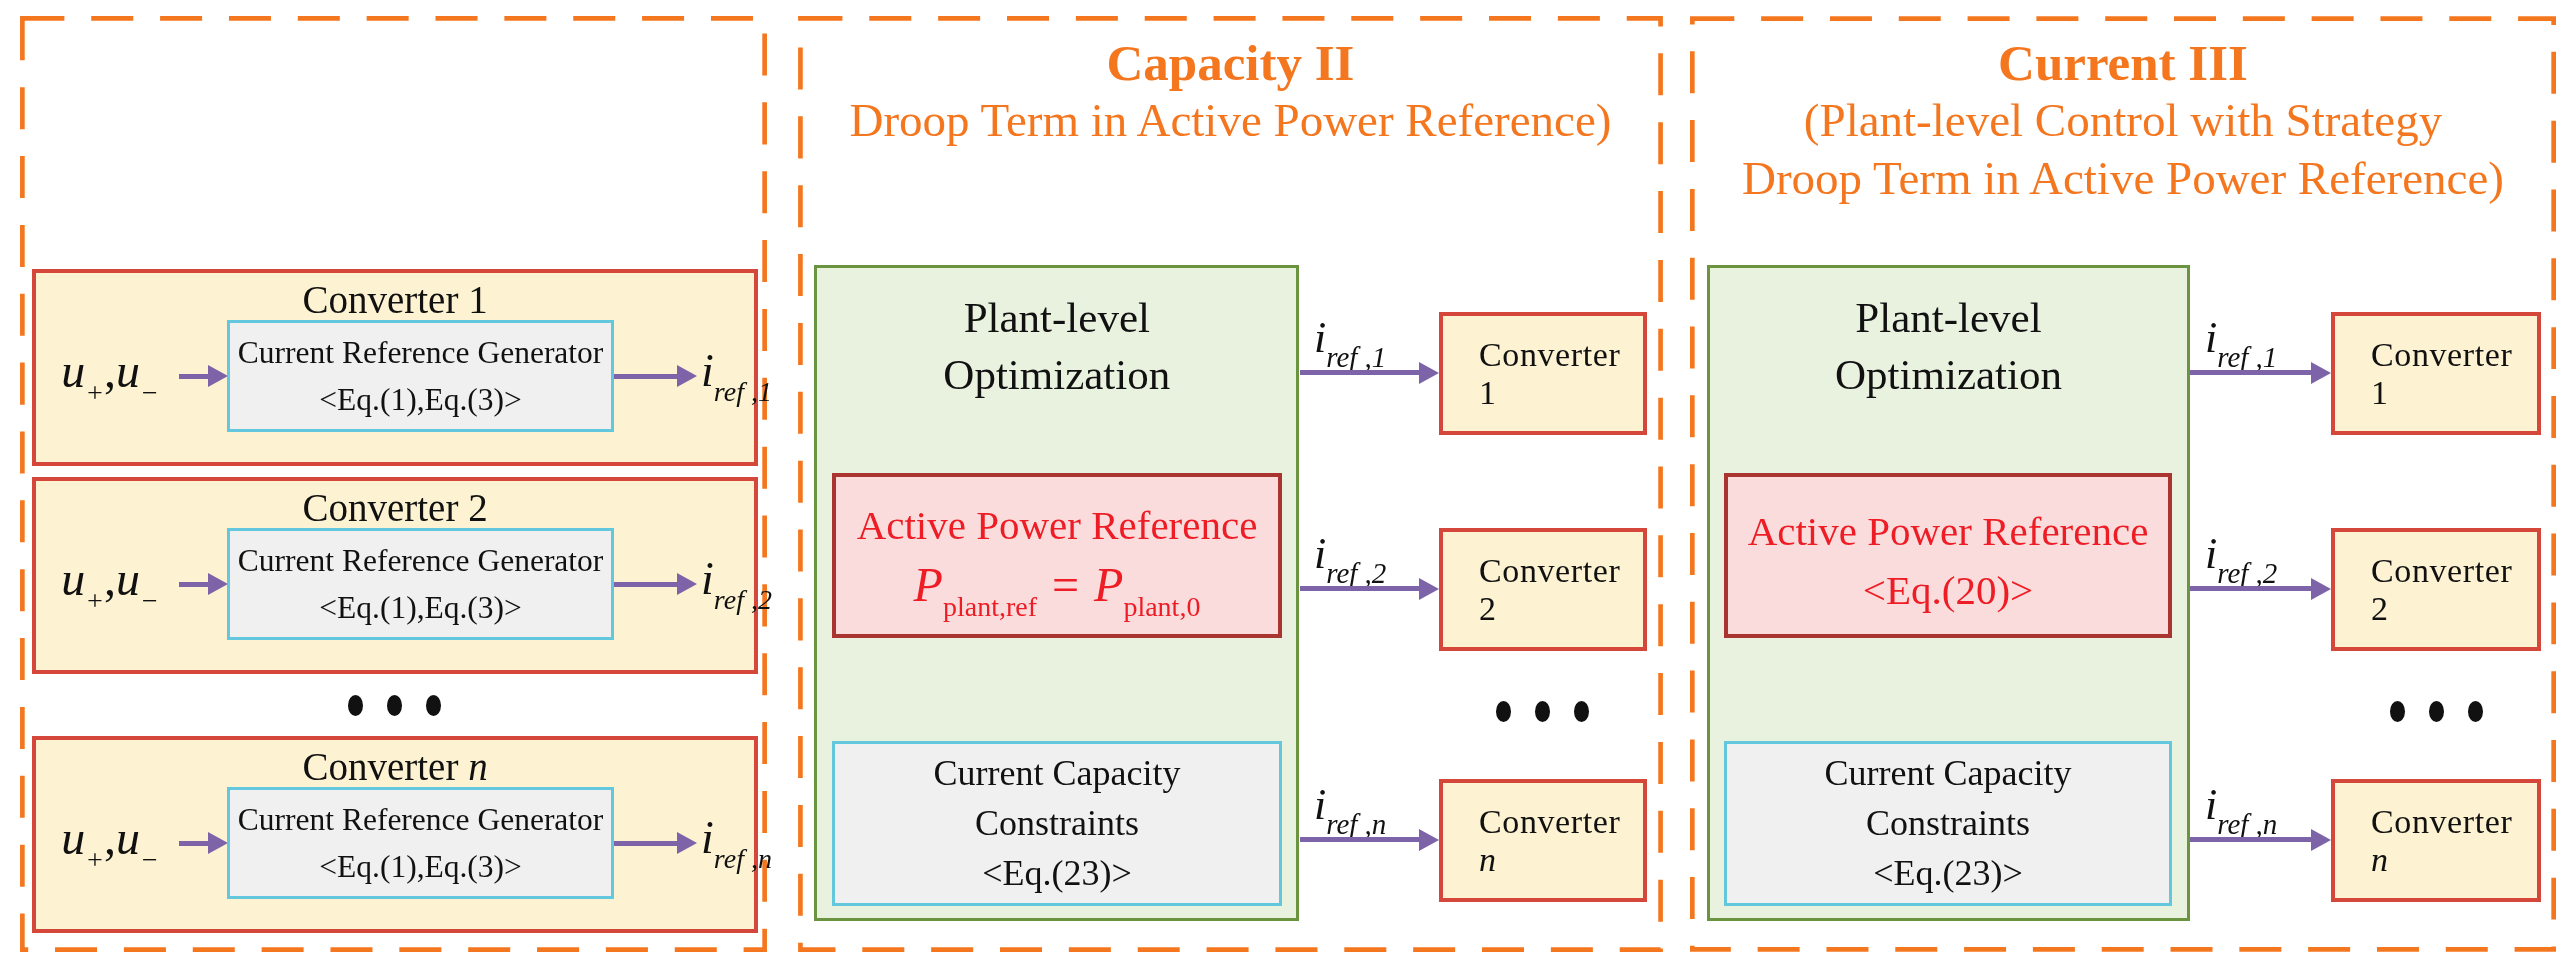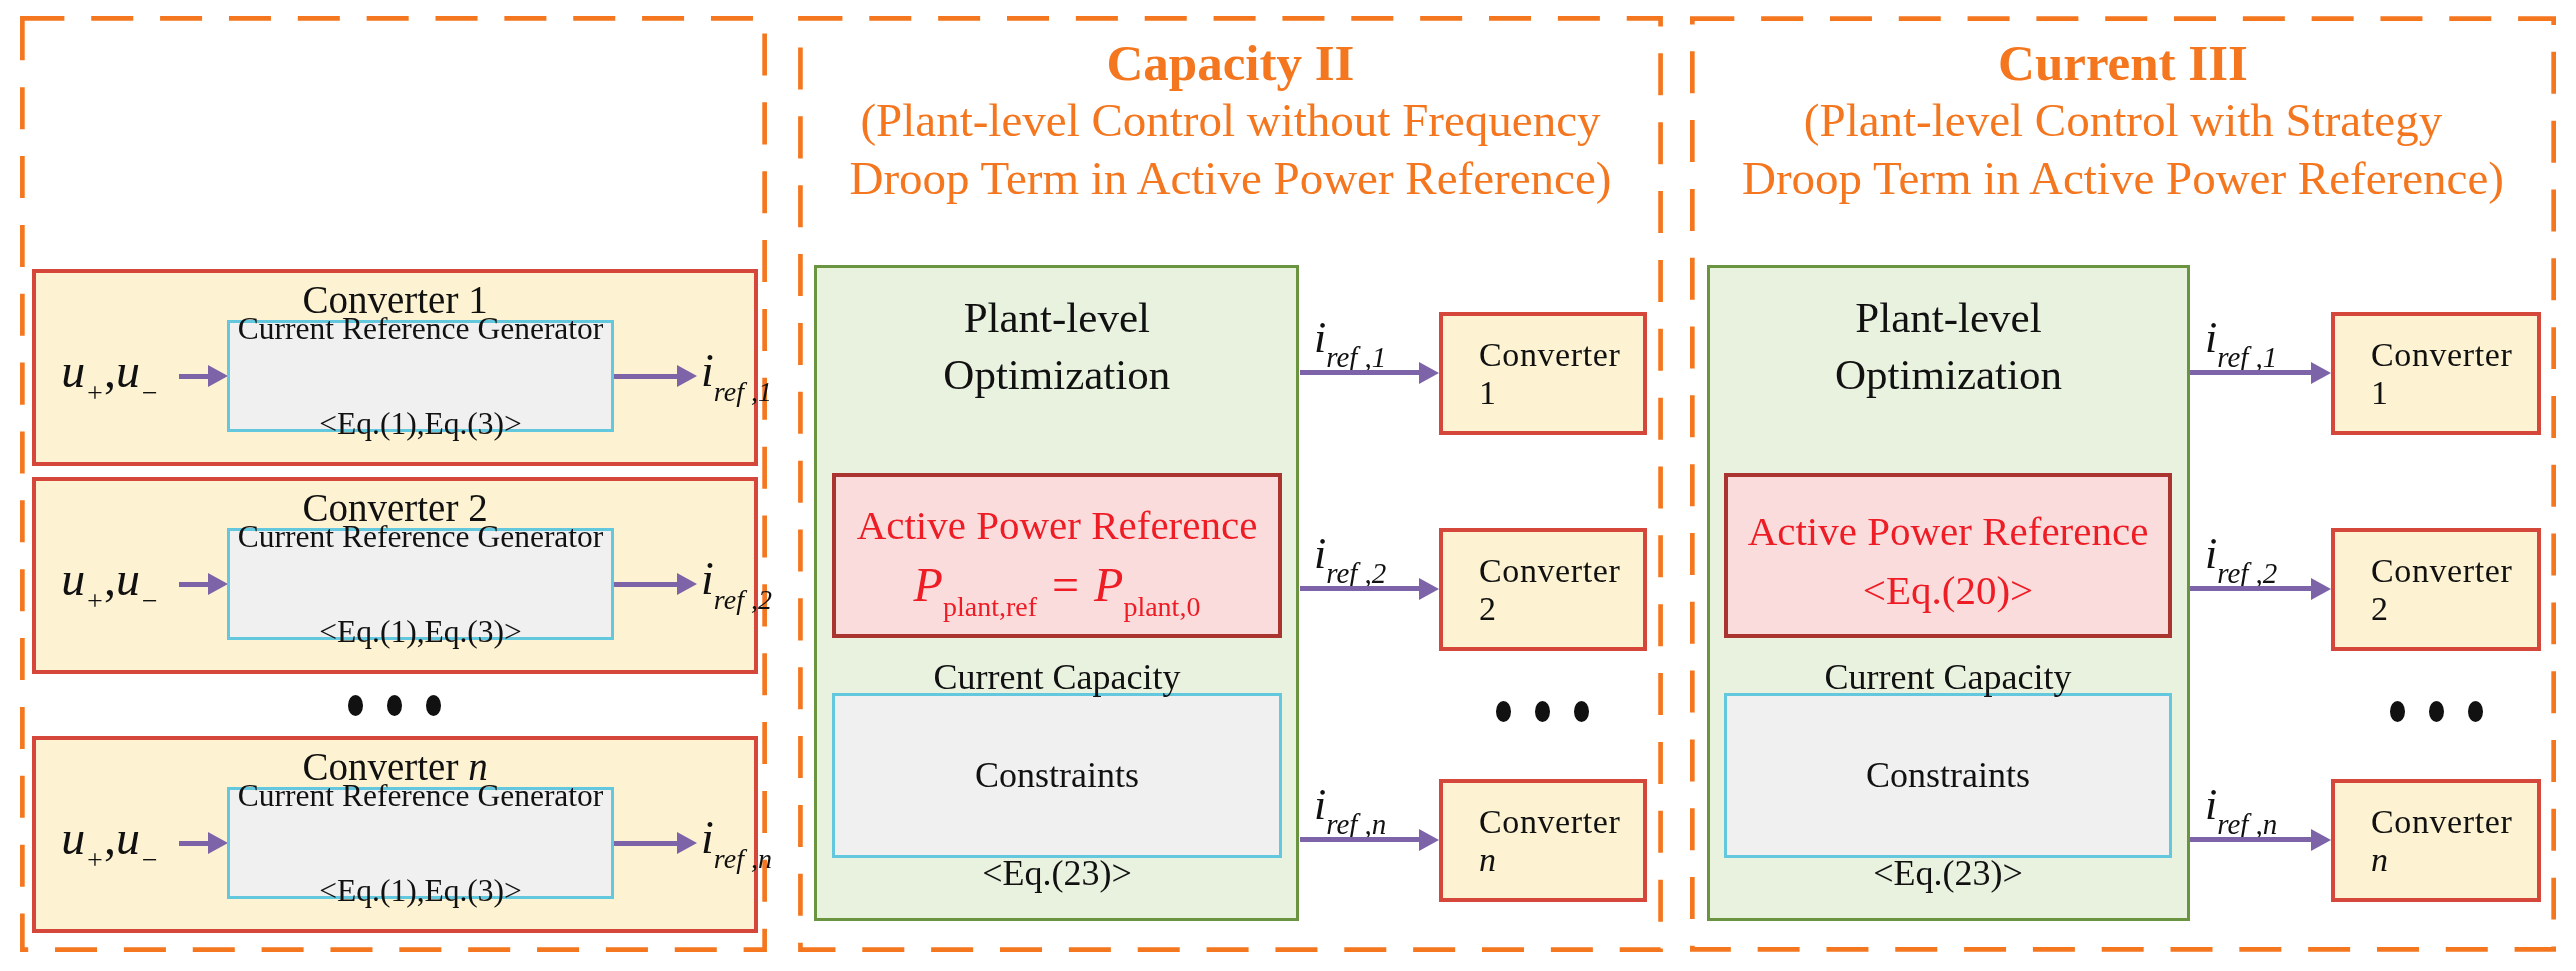--- a/index.html
+++ b/index.html
@@ -13,23 +13,23 @@
   .t1{font-size:51px;font-weight:bold;line-height:1.15;}
   .t2{font-size:47px;line-height:1.22;}
 
   
   .ybox{position:absolute;background:#FDF3D2;border:4.1px solid #D5473B;box-sizing:border-box;padding-left:36px;}
   .unit-title{position:absolute;left:0;right:0;top:3.5px;text-align:center;font-size:39px;}
 
   
   .graybox{position:absolute;background:#F0F0F0;border:3.5px solid #63C7DE;box-sizing:border-box;
            display:flex;flex-direction:column;justify-content:center;align-items:center;
-           text-align:center;gap:48px;}
+           text-align:center;}
   .gen{font-size:31.5px;line-height:1.5;}
-  .constraints{font-size:36px;line-height:1.38;}
+  .constraints{font-size:36px;line-height:1.38;margin-top:48px;}
 
   
   .greenbox{position:absolute;background:#E9F1DF;border:3.5px solid #6B9440;box-sizing:border-box;}
   .opt{position:absolute;text-align:center;font-size:43px;line-height:1.32;}
 
   
   .redbox{position:absolute;background:#FADCDC;border:4.7px solid #A93430;box-sizing:border-box;
           color:#EE1C25;text-align:center;display:flex;flex-direction:column;justify-content:center;}
   .apr-h{font-size:41px;line-height:1.1;margin-top:12px;}
   .apr-f{font-size:48px;font-style:italic;margin-top:13px;line-height:1;}
@@ -140,21 +140,20 @@
       </div>
     </div>
   </section>
 
   <section class="panel" style="left:798px;top:16.3px;width:865px;height:936px">
     <svg class="pborder" width="865" height="936" viewBox="0 0 1482 1604">
       <rect x="4" y="4" width="1474" height="1596" fill="none" stroke="#F4771F" stroke-width="8" stroke-dasharray="72 46"></rect>
     </svg>
     <div class="ptitle">
       <div class="t1">Capacity II</div>
-      <div class="t2">(Plant-level Control without Frequency</div>
       <div class="t2">Droop Term in Active Power Reference)</div>
     </div>
 
     <div class="greenbox" style="left:16.3px;top:249px;width:485px;height:656px"></div>
     <div class="opt" style="left:16.3px;top:274px;width:485px">
       <div>Plant-level</div>
       <div>Optimization</div>
     </div>
 
     <div class="redbox" style="left:34px;top:457px;width:450px;height:165px">

